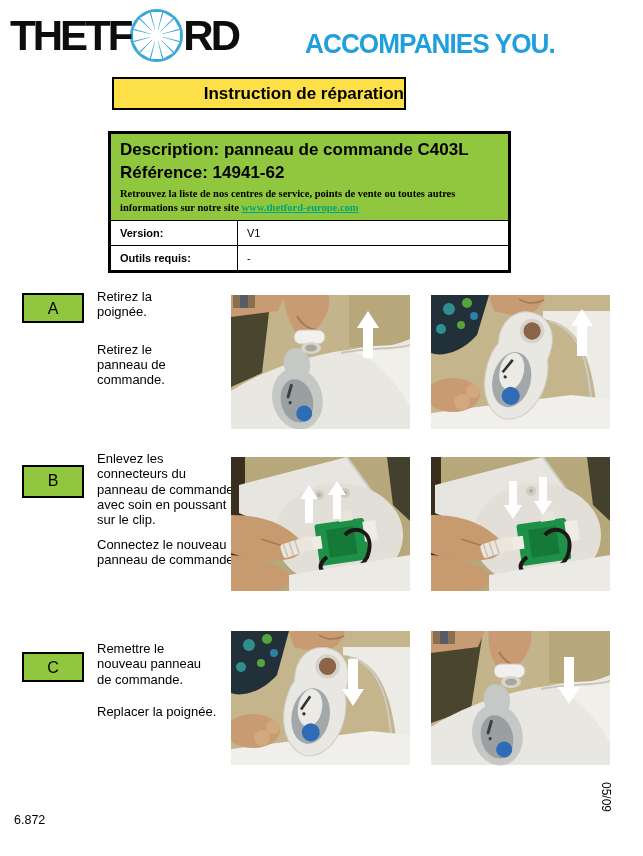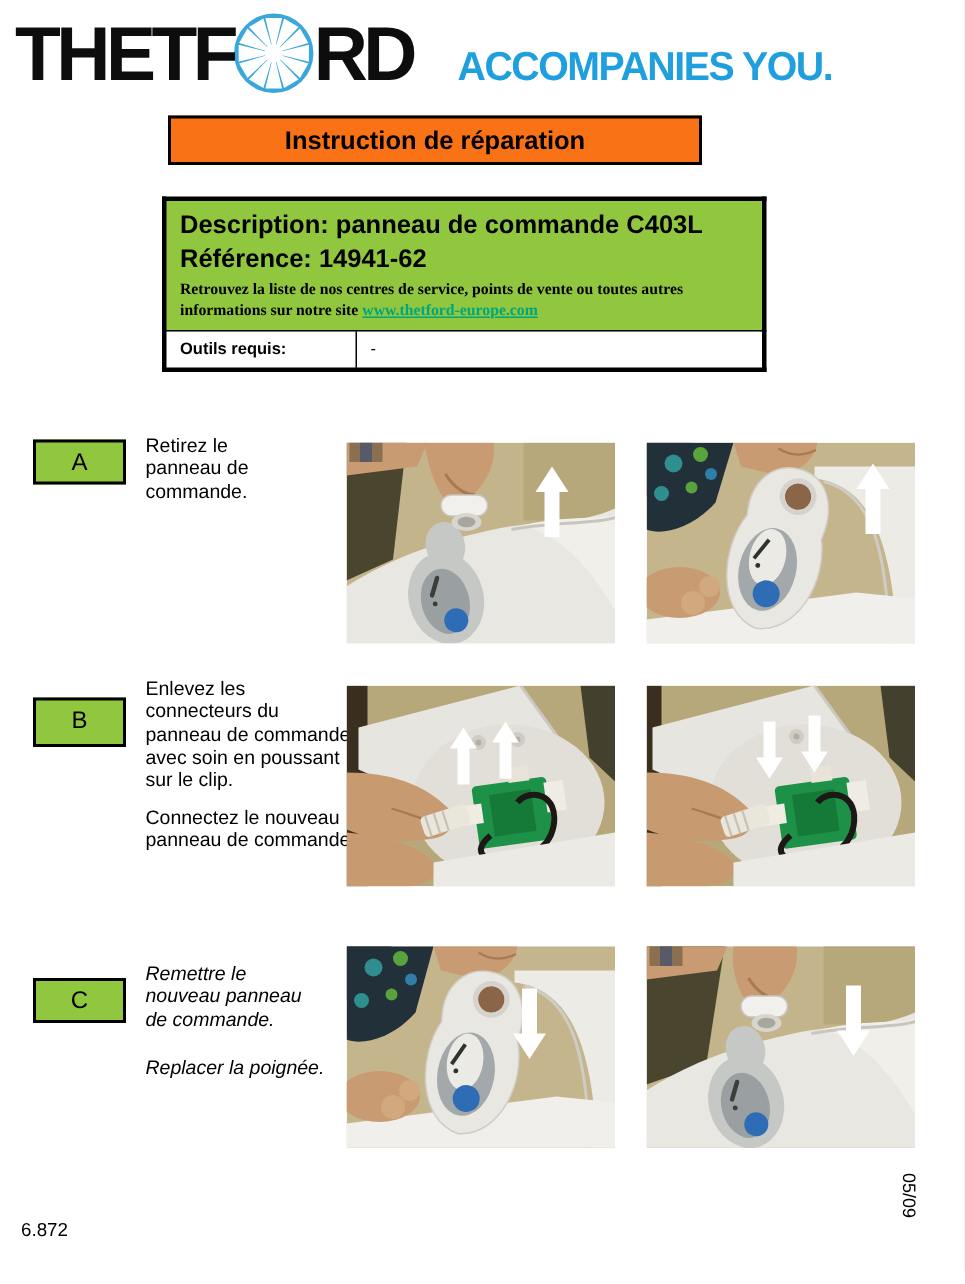--- a/index.html
+++ b/index.html
@@ -5,33 +5,33 @@
   * { margin:0; padding:0; box-sizing:border-box; }
   html,body { background:#e8e8e8; }
   .page {
     position:relative; width:643px; height:856px; margin:0 auto;
     background:#ffffff; overflow:hidden;
     font-family:"Liberation Sans", sans-serif; color:#000;
   }
   
   .logo { position:absolute; left:10px; top:8px; display:flex; align-items:center; }
   .logo-text {
-    font-size:50px; font-weight:bold; letter-spacing:-3px; color:#0d0d0d;
+    font-size:42px; font-weight:bold; letter-spacing:-3px; color:#0d0d0d;
     transform:scaleY(1.02); line-height:1;
   }
   .starburst { width:55px; height:55px; margin:0 -1px; }
   .tagline {
     position:absolute; left:305px; top:29px;
     font-size:27px; font-weight:bold; letter-spacing:-1px; color:#1f9fdd;
     transform:scaleX(0.97); transform-origin:left;
   }
   .title-box {
-    position:absolute; left:112px; top:77px; width:356px; height:33px;
-    background:#f97316; border:2px solid #000;
-    text-align:center; line-height:29px; font-size:17px; font-weight:bold;
+    position:absolute; left:112px; top:77px; width:294px; height:33px;
+    background:#fde047; border:2px solid #000;
+    text-align:right; line-height:29px; font-size:17px; font-weight:bold;
   }
   
   .info-table {
     position:absolute; left:108px; top:131px; width:403px;
     border-collapse:collapse; border:3px solid #000;
   }
   .info-table td { border:1px solid #000; vertical-align:middle; }
   .info-head { background:#90c73e; padding:5px 9px 6px 9px; }
   .info-head .desc, .info-head .ref { font-size:17px; font-weight:bold; line-height:1.35; }
   .info-head .note { font-size:10.5px; font-weight:bold; line-height:1.3; margin-top:2px;font-family:Liberation Serif, serif; }
@@ -46,21 +46,21 @@
     position:absolute; width:62px; height:30px; background:#90c73e;
     border:2px solid #000; text-align:center; font-size:16px; line-height:27px;
   }
   .step-text { position:absolute; font-size:13px; line-height:1.18; }
   .step-text p + p { margin-top:22px; }
   .step-b .step-text p + p { margin-top:9px; }
   .step-c .step-text p + p { margin-top:17px; }
   .nowrap { white-space:nowrap; }
   .la { left:22px; top:293px; } .ta { left:97px; top:289px; width:102px; }
   .lb { left:22px; top:465px; height:33px;} .tb { left:97px; top:451px; width:137px; }
-  .lc { left:22px; top:652px; } .tc { left:97px; top:641px; width:120px;font-style:italic; }
+  .lc { left:22px; top:652px; } .tc { left:97px; top:641px; width:120px; }
   .photo { position:absolute; width:179px; height:134px; overflow:hidden; }
   .photo svg { display:block; width:179px; height:134px; }
   .pa1 { left:231px; top:295px; } .pa2 { left:431px; top:295px; }
   .pb1 { left:231px; top:457px; } .pb2 { left:431px; top:457px; }
   .pc1 { left:231px; top:630px; height:136px; } .pc2 { left:431px; top:630px; height:136px; }
   .pc1 svg, .pc2 svg { height:136px; }
   
   .doc-number { position:absolute; left:14px; top:813px; font-size:12.5px; }
   .page-indicator { position:absolute; left:0; right:0; top:813px; text-align:center; font-size:12.5px; }
   .edition-code {
@@ -122,30 +122,35 @@
   <table class="info-table">
     <tbody>
         <tr>
       <td class="info-head" colspan="2">
         <div class="desc">Description: panneau de commande C403L</div>
         <div class="ref">Référence: 14941-62</div>
         <div class="note"><span>Retrouvez la liste de nos centres de service, points de vente ou toutes autres informations sur notre site </span><a href="#">www.thetford-europe.com</a></div>
       </td>
     </tr>
     <tr>
+      <td class="info-label">Version:</td>
+      <td class="info-value">V1</td>
+    </tr>
+    <tr>
       <td class="info-label">Outils requis:</td>
       <td class="info-value">-</td>
     </tr>
   </tbody>
     </table>
 
   
   <section class="step step-a">
     <div class="step-label la">A</div>
     <div class="step-text ta">
+      <p>Retirez la poignée.</p>
       <p>Retirez le panneau de commande.</p>
     </div>
 
     <figure class="photo pa1" aria-label="Main tirant la poignée blanche vers le haut, flèche blanche vers le haut">
       <svg viewBox="0 0 179 134">
         <rect width="179" height="134" fill="#c3b48b"></rect>
         <rect x="118" width="61" height="52" fill="#b7a87c"></rect>
         <polygon points="0,0 40,0 31,78 0,92" fill="#49452f"></polygon>
         <path d="M0,96 C34,74 70,64 98,58 C130,51 152,56 179,44 L179,134 L0,134 Z" fill="#e9e7e2"></path>
         <path d="M118,55 C150,48 170,52 179,48 L179,112 C162,82 142,62 118,55 Z" fill="#f1efe9"></path>

